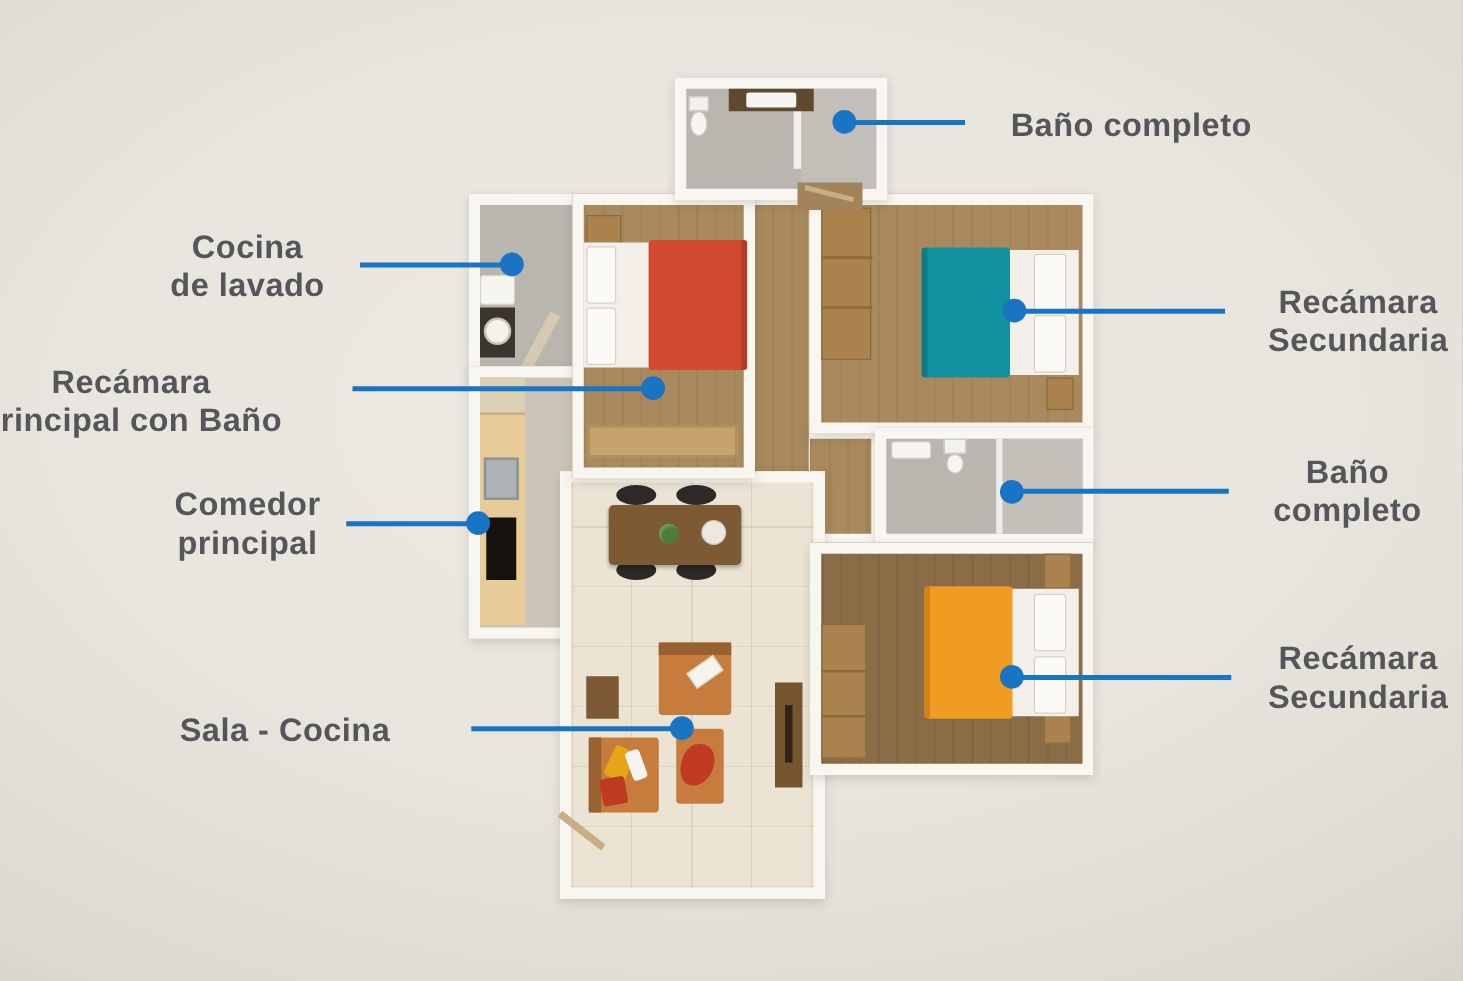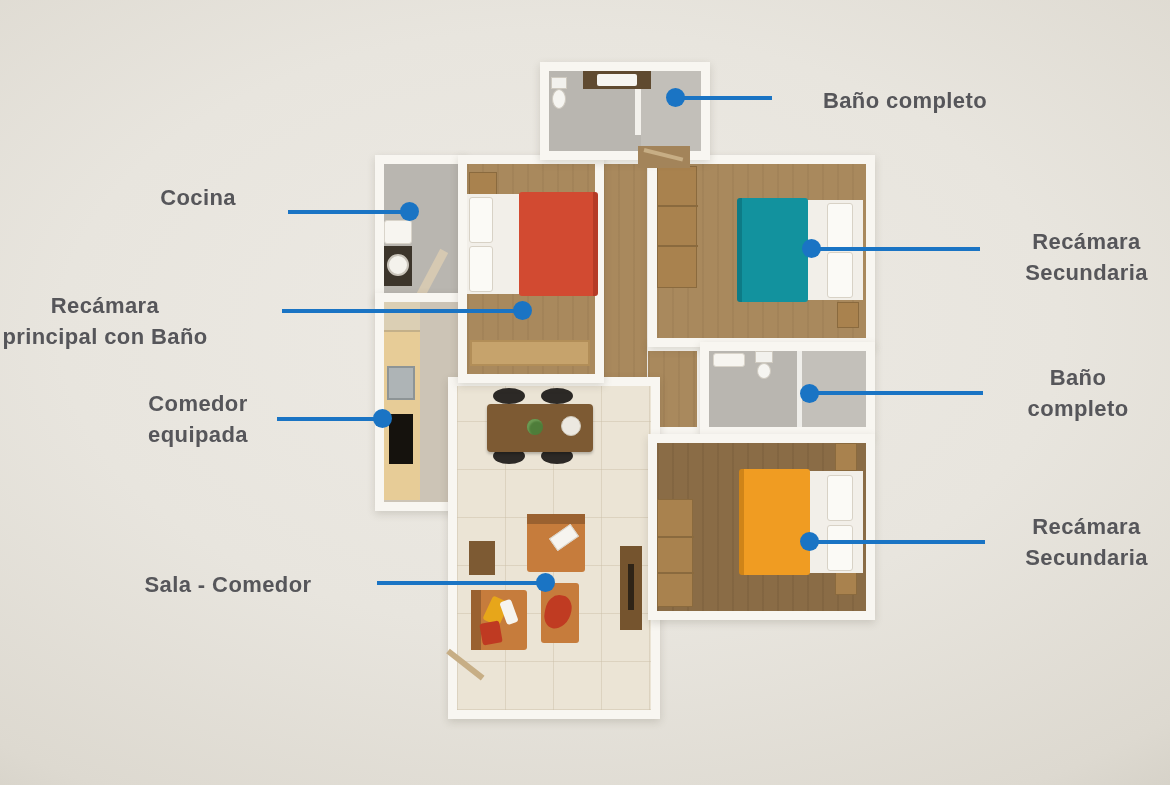--- a/index.html
+++ b/index.html
@@ -34,21 +34,21 @@
   .f{position:absolute;box-sizing:border-box;}
   .white{background:#f7f5f0;border:1px solid #d9d4ca;border-radius:3px;}
   .woodf{background:#a9824e;border:1px solid #8a6a3e;}
   .pillow{position:absolute;background:#fbfaf6;border:1px solid #d8d2c6;border-radius:3px;}
   .sheet{position:absolute;background:#f2efe9;}
   .blanket{position:absolute;border-radius:3px;}
   
   .cline{position:absolute;height:4px;background:#1a74c4;}
   .cdot{position:absolute;width:19px;height:19px;border-radius:50%;background:#1a74c4;}
   .label{
-    position:absolute;color:#56565a;font-weight:700;font-size:22px;line-height:31px;
+    position:absolute;color:#56565a;font-weight:700;font-size:26px;line-height:31px;
     text-align:center;letter-spacing:.4px;white-space:nowrap;
   }
 </style>
 </head>
 <body>
 
 <div class="stage">
 
   <div>
 
@@ -157,40 +157,41 @@
       <div class="f" style="left:3px;top:18px;width:14px;height:20px;border-radius:50%;background:#f6f5f1;border:1px solid #cfcac0;"></div>
     </div>
 
     <div class="f" style="left:638px;top:146px;width:52px;height:22px;background:#a3845a;">
       <div class="f" style="left:6px;top:2px;width:40px;height:4px;background:#c7ae85;transform:rotate(14deg);transform-origin:left center;"></div>
     </div>
   </div>
 
   <div class="label" style="left: 98px; top: 182px; width: 200px; color: rgb(86, 86, 90);">
     <div>Cocina</div>
+    <div>de lavado</div>
   </div>
   <div class="cline" style="left: 288px; top: 210px; width: 122px; background: rgb(26, 116, 196);"></div>
   <div class="cdot" style="left: 400px; top: 202px; background: rgb(26, 116, 196);"></div>
 
   <div class="label" style="left: -60px; top: 290px; width: 330px; color: rgb(86, 86, 90);">
     <div>Recámara</div>
     <div>principal con Baño</div>
   </div>
   <div class="cline" style="left: 282px; top: 309px; width: 241px; background: rgb(26, 116, 196);"></div>
   <div class="cdot" style="left: 513px; top: 301px; background: rgb(26, 116, 196);"></div>
 
   <div class="label" style="left: 98px; top: 388px; width: 200px; color: rgb(86, 86, 90);">
     <div>Comedor</div>
-    <div>equipada</div>
+    <div>principal</div>
   </div>
   <div class="cline" style="left: 277px; top: 417px; width: 106px; background: rgb(26, 116, 196);"></div>
   <div class="cdot" style="left: 373px; top: 409px; background: rgb(26, 116, 196);"></div>
 
   <div class="label" style="left: 83px; top: 569px; width: 290px; color: rgb(86, 86, 90);">
-    <div>Sala - Comedor</div>
+    <div>Sala - Cocina</div>
   </div>
   <div class="cline" style="left: 377px; top: 581px; width: 168px; background: rgb(26, 116, 196);"></div>
   <div class="cdot" style="left: 536px; top: 573px; background: rgb(26, 116, 196);"></div>
 
   <div class="label" style="left: 790px; top: 85px; width: 230px; color: rgb(86, 86, 90);">
     <div>Baño completo</div>
   </div>
   <div class="cline" style="left: 676px; top: 96px; width: 96px; background: rgb(26, 116, 196);"></div>
   <div class="cdot" style="left: 666px; top: 88px; background: rgb(26, 116, 196);"></div>
 

